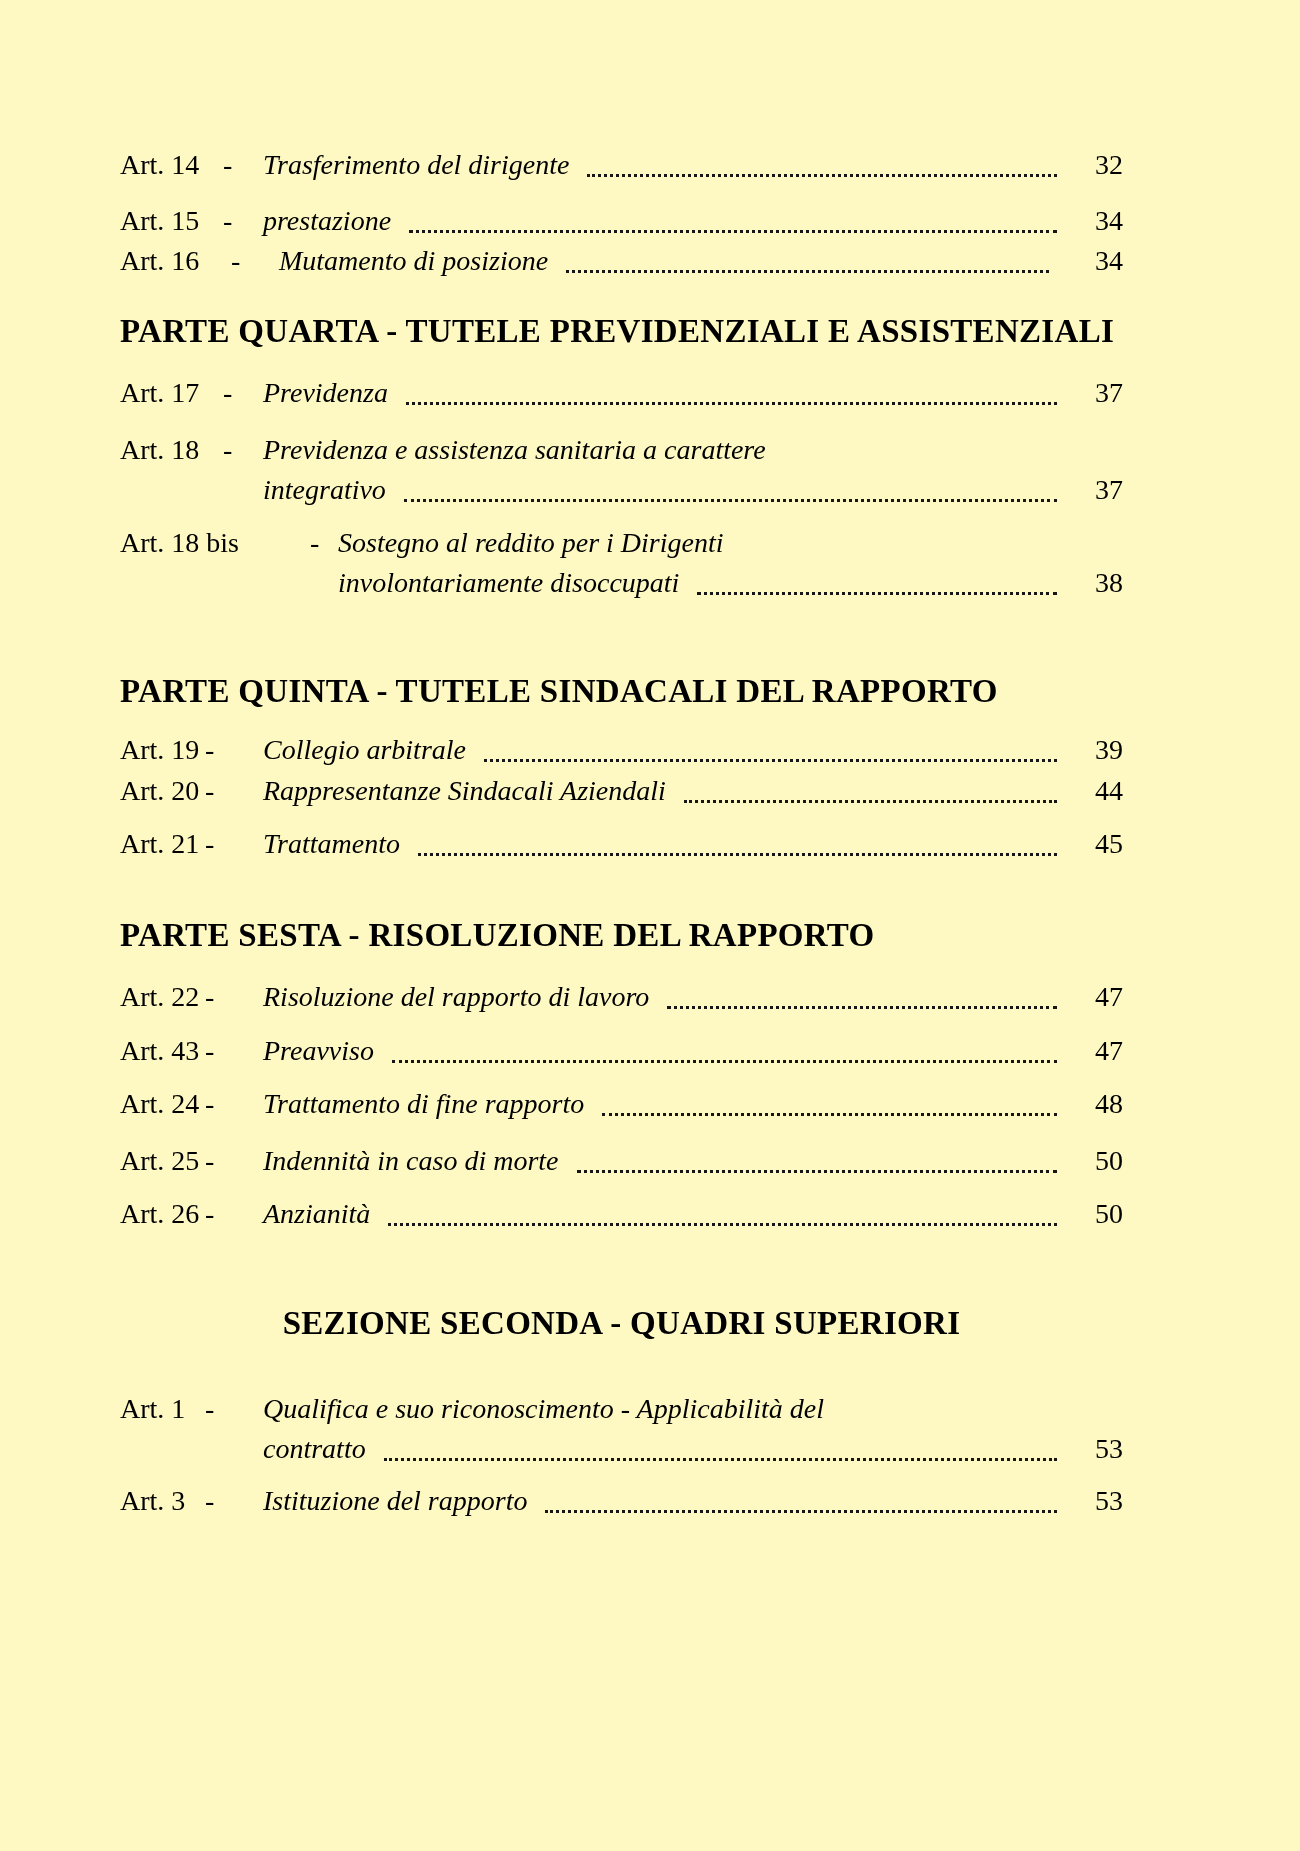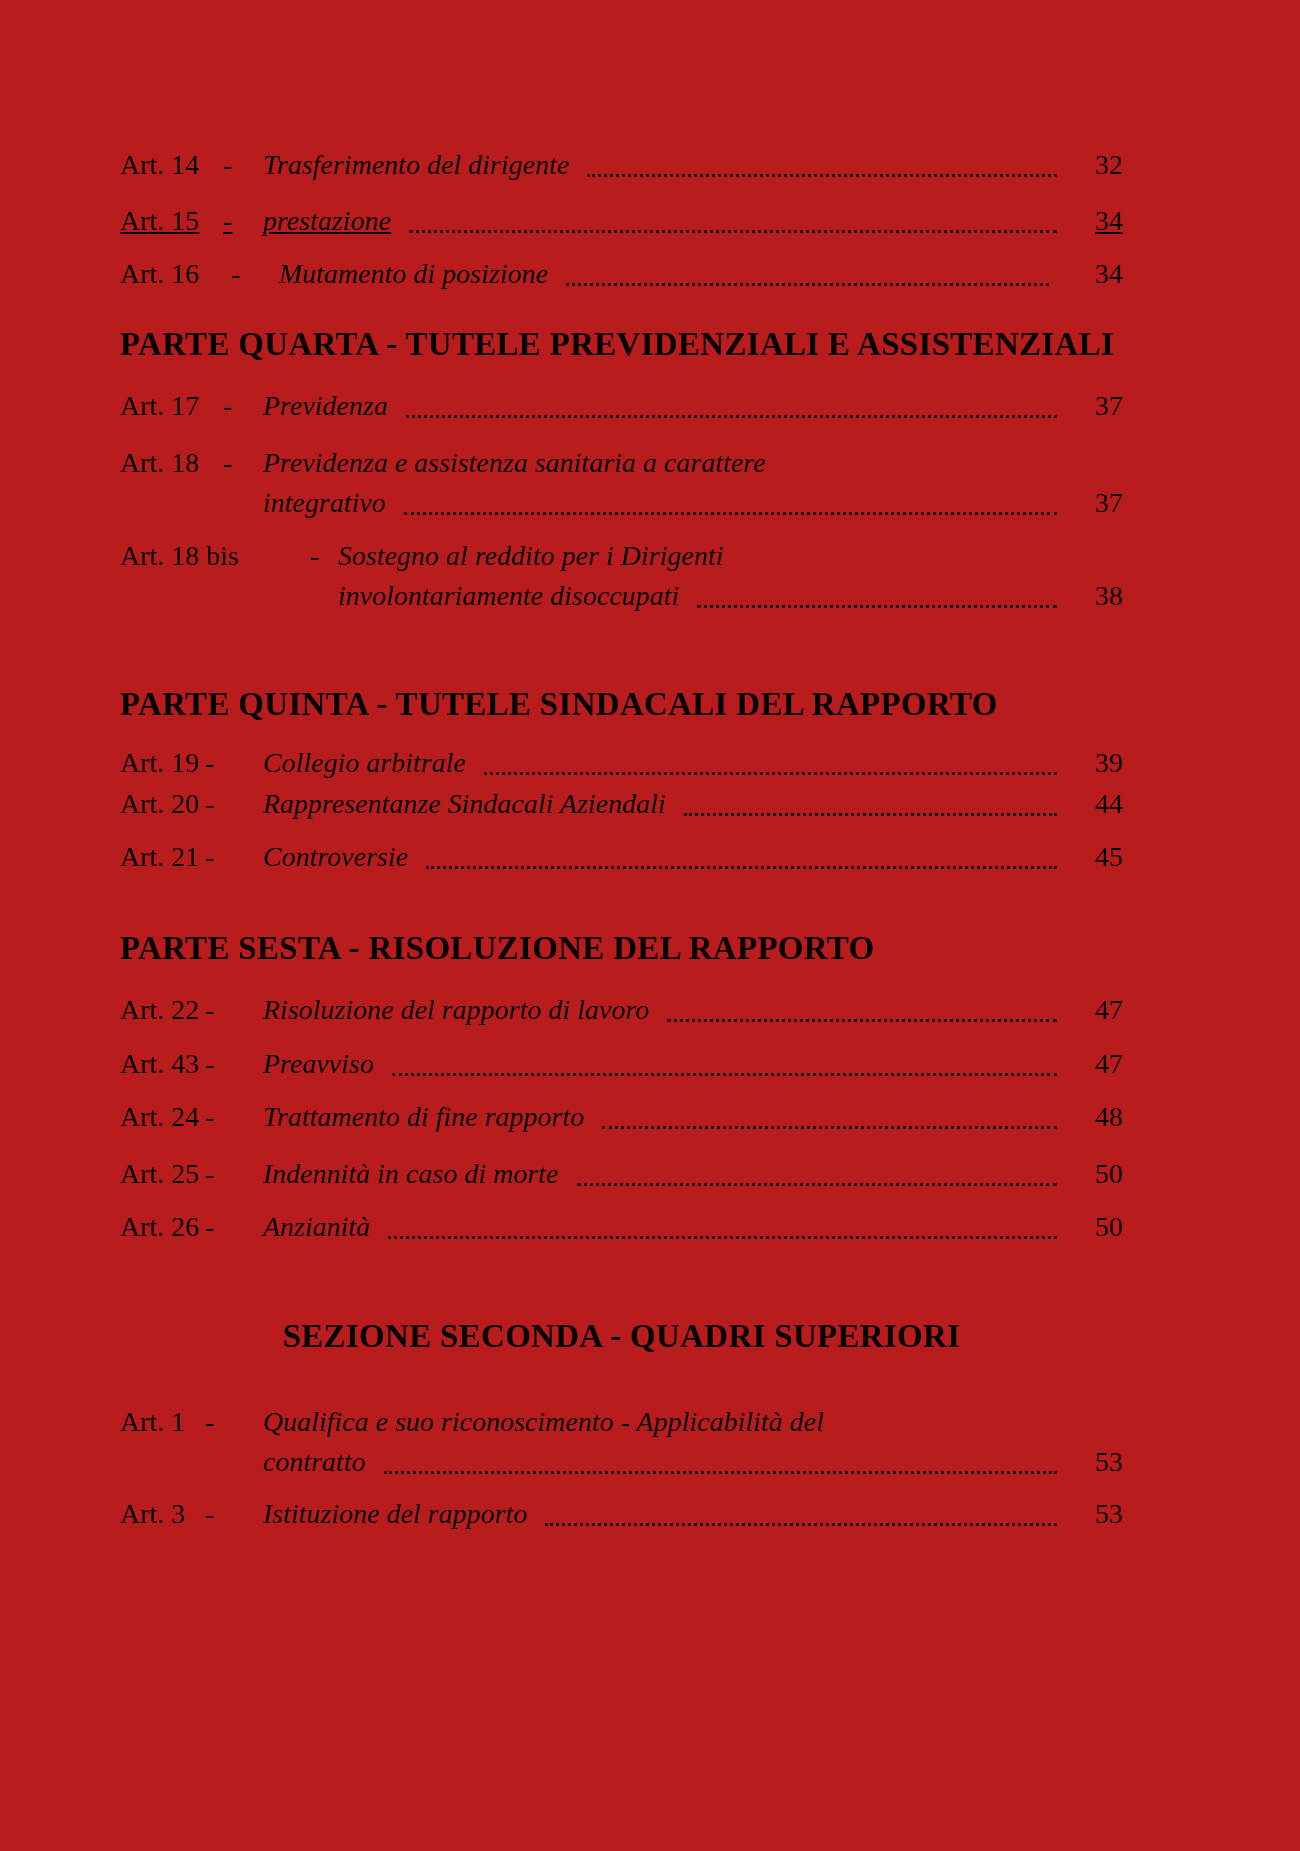--- a/index.html
+++ b/index.html
@@ -1,20 +1,20 @@
 <!DOCTYPE html>
 <html><head>
 <meta charset="utf-8">
 <style>
   html,body{margin:0;padding:0;background:#e8e8e8;}
   .sheet{
     position:relative;
     width:1300px;height:1851px;
     margin:0 auto;
-    background:#b91c1c;
+    background:#fef9c3;
     color:#000000;
     font-family:"Liberation Serif","DejaVu Serif",serif;
     box-sizing:border-box;
     padding:145px 177px 0 120px;
     overflow:hidden;
   }
   .row{
     display:grid;
     grid-template-columns:103px 40px 1fr 62px;
     font-size:28px;
@@ -57,21 +57,21 @@
     <span class="dash">-</span>
     <span class="content">
       <span class="line">
         <span class="title">Trasferimento del dirigente</span>
         <span class="leader"></span>
       </span>
     </span>
     <span class="pg">32</span>
   </div>
 
-  <div class="row" style="margin-bottom:13px;text-decoration:underline;">
+  <div class="row" style="">
     <span class="num">Art. 15</span>
     <span class="dash">-</span>
     <span class="content">
       <span class="line">
         <span class="title">prestazione</span>
         <span class="leader"></span>
       </span>
     </span>
     <span class="pg">34</span>
   </div>
@@ -152,21 +152,21 @@
       </span>
     </span>
     <span class="pg">44</span>
   </div>
 
   <div class="row sp" style="margin-bottom:0;">
     <span class="num">Art. 21</span>
     <span class="dash">-</span>
     <span class="content">
       <span class="line">
-        <span class="title">Controversie</span>
+        <span class="title">Trattamento</span>
         <span class="leader"></span>
       </span>
     </span>
     <span class="pg">45</span>
   </div>
 
   <div class="heading left" style="margin-top:48px;margin-bottom:19px;">PARTE SESTA - RISOLUZIONE DEL RAPPORTO</div>
 
   <div class="row sp" style="margin-bottom:14px;">
     <span class="num">Art. 22</span>

